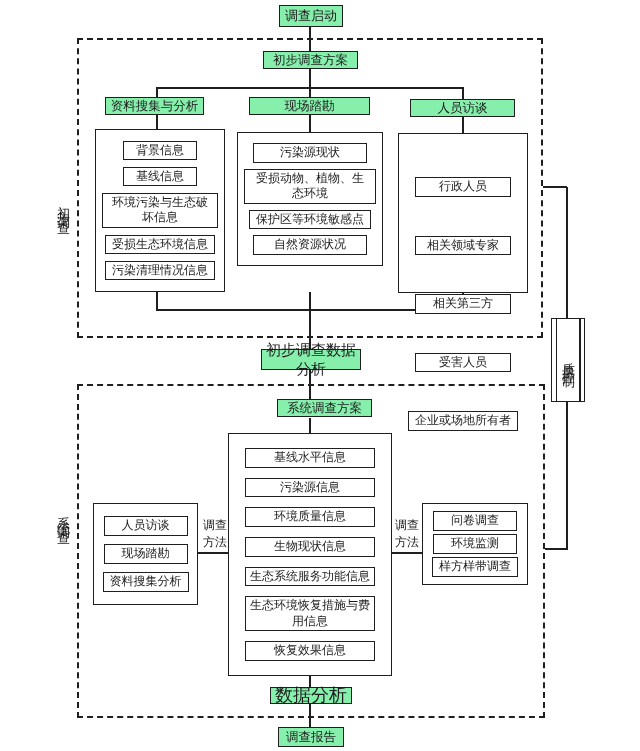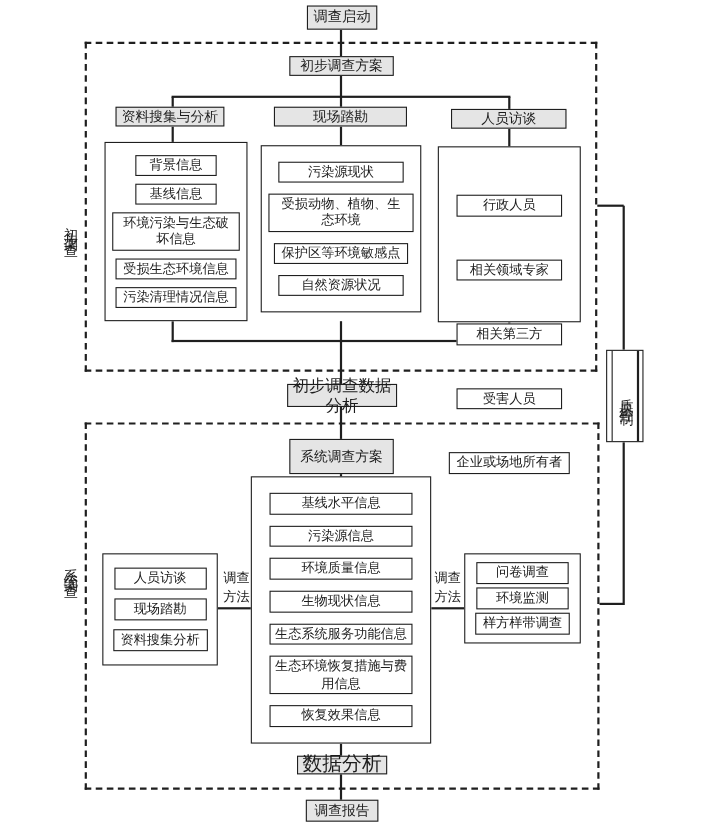--- a/index.html
+++ b/index.html
@@ -5,21 +5,21 @@
   html,body{margin:0;padding:0;background:#ffffff;}
   .canvas{
     position:relative;width:640px;height:751px;background:#ffffff;
     font-family:"DejaVu Serif","Liberation Serif",serif;
     color:#1c1c1c;overflow:hidden;
   }
   .ln{position:absolute;background:#1f1f1f;}
   .v{width:1.5px;}
   .h{height:1.5px;}
   .box{
-    position:absolute;border:1.5px solid #1f1f1f;background:#e5e5e5;
+    position:absolute;border:1.5px solid #1f1f1f;background:#86efac;
     display:flex;align-items:center;justify-content:center;
     font-size:13px;text-align:center;box-sizing:border-box;line-height:1.25;
   }
   .dashedbox{
     position:absolute;border:2px dashed #1f1f1f;box-sizing:border-box;background:transparent;
   }
   .container{
     position:absolute;border:1.5px solid #1f1f1f;box-sizing:border-box;background:#ffffff;
     display:flex;flex-direction:column;align-items:center;justify-content:space-evenly;
     padding:4px 0;
@@ -91,21 +91,21 @@
   <div class="box" style="left:410px;top:99px;width:105px;height:18px;font-size:12.5px">人员访谈</div>
 
   <div class="container c1" style="left:95px;top:129px;width:130px;height:163px">
     <div class="item">背景信息</div>
     <div class="item">基线信息</div>
     <div class="item">环境污染与生态破坏信息</div>
     <div class="item">受损生态环境信息</div>
     <div class="item">污染清理情况信息</div>
   </div>
 
-  <div class="container c2" style="left:237px;top:132px;width:146px;height:152px">
+  <div class="container c2" style="left:237px;top:132px;width:146px;height:134px">
     <div class="item">污染源现状</div>
     <div class="item">受损动物、植物、生态环境</div>
     <div class="item">保护区等环境敏感点</div>
     <div class="item">自然资源状况</div>
   </div>
 
   <div class="container c3" style="left:398px;top:133px;width:130px;height:160px">
     <div class="item">行政人员</div>
     <div class="item">相关领域专家</div>
     <div class="item">相关第三方</div>
@@ -117,21 +117,21 @@
     <span class="bar l"></span>
     <span class="bar r"></span>
     <span class="txt">质量控制</span>
   </div>
 
   <div class="box" style="left:261px;top:349px;width:100px;height:21px;font-size:15px">初步调查数据分析</div>
 
   <div class="dashedbox" style="left:77px;top:384px;width:468px;height:334px"></div>
   <div class="vtext" style="left:54px;top:506px;height:80px">系统调查</div>
 
-  <div class="box" style="left:263px;top:399px;width:95px;height:32px;font-size:12.5px">系统调查方案</div>
+  <div class="box" style="left:277px;top:399px;width:95px;height:18px;font-size:12.5px">系统调查方案</div>
 
   <div class="container c4" style="left:228px;top:433px;width:164px;height:243px">
     <div class="item">基线水平信息</div>
     <div class="item">污染源信息</div>
     <div class="item">环境质量信息</div>
     <div class="item">生物现状信息</div>
     <div class="item">生态系统服务功能信息</div>
     <div class="item">生态环境恢复措施与费用信息</div>
     <div class="item">恢复效果信息</div>
   </div>

